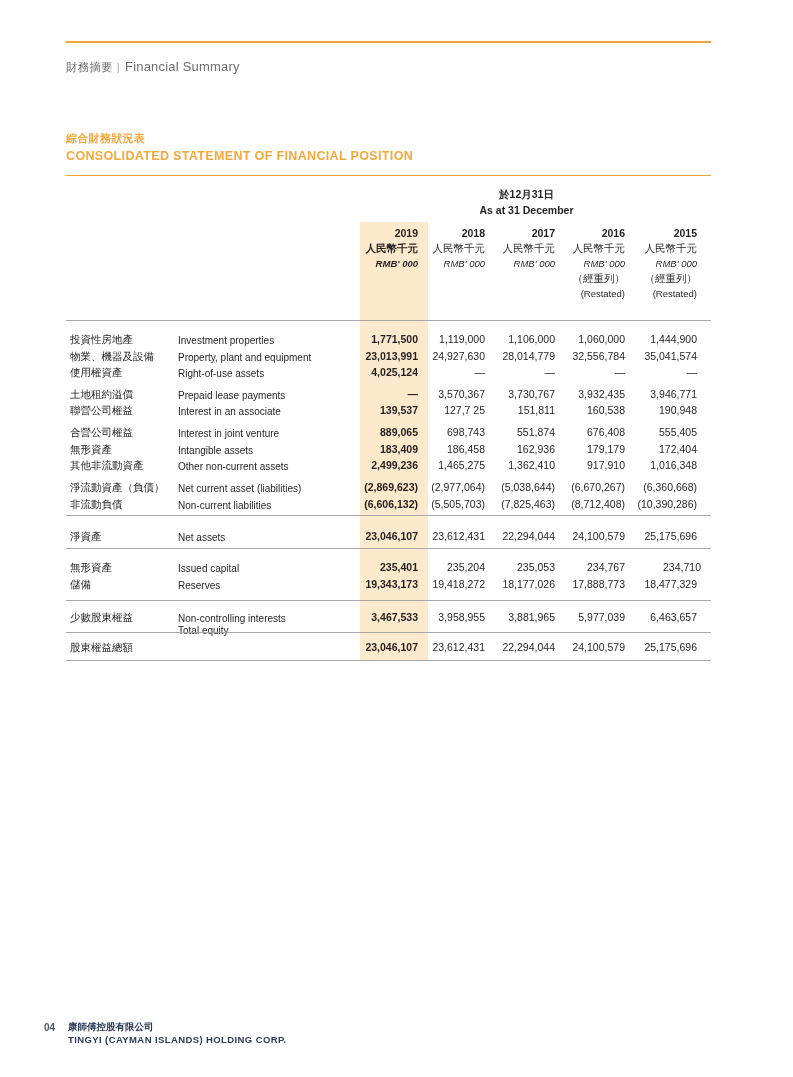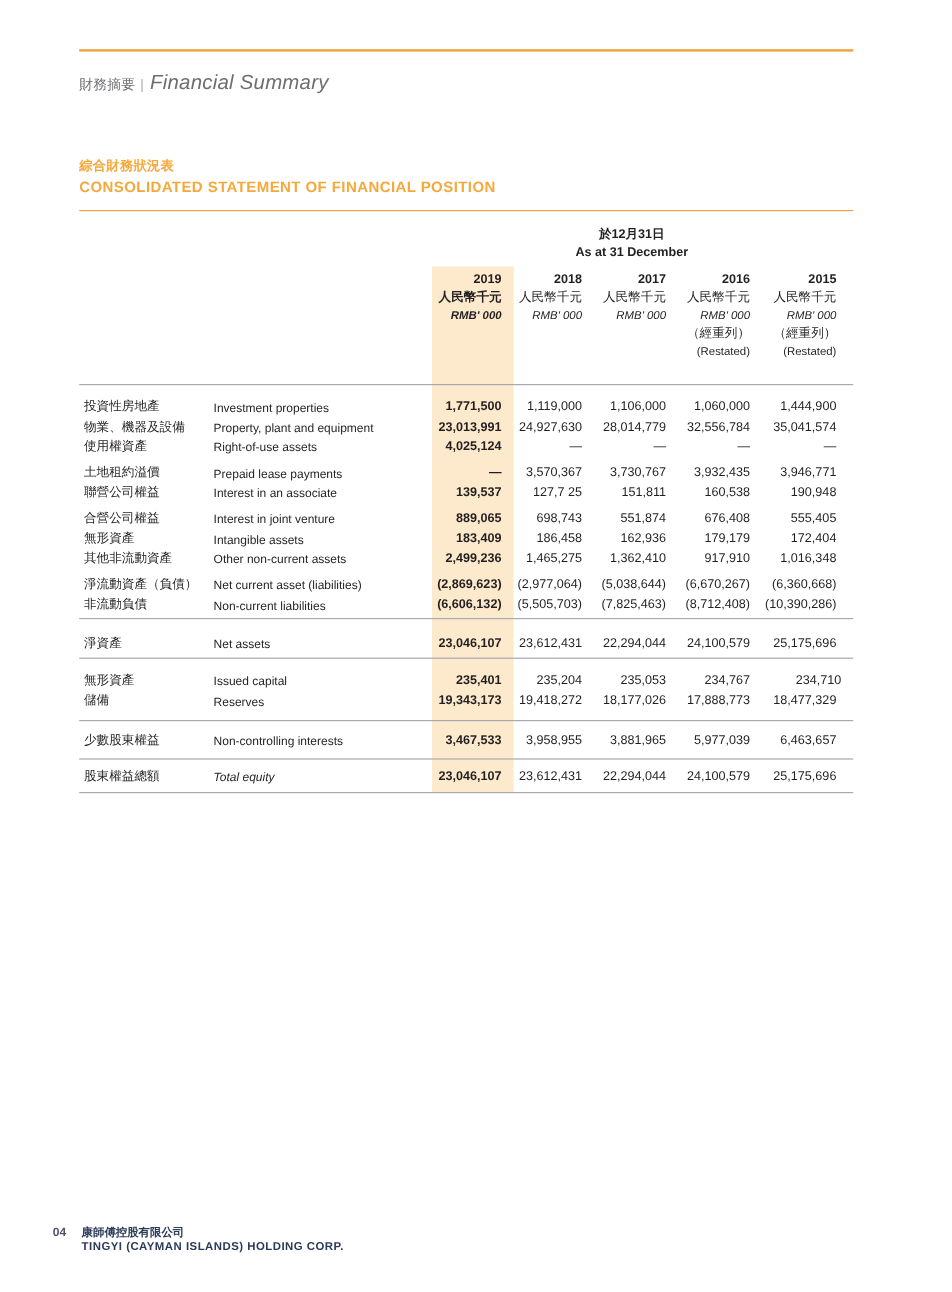--- a/index.html
+++ b/index.html
@@ -36,21 +36,21 @@
     color: #6d6e71;
     letter-spacing: .2px;
     white-space: nowrap;
   }
   .running-head .cn { font-size: 11.5px; }
   .running-head .bar {
     color: #a7a9ac;
     margin: 0 5px 0 4px;
     font-size: 11.5px;
   }
-  .running-head .en { font-size: 17px; font-style: italic; }
+  .running-head .en { font-size: 13px; }
 
   
   .head-cn {
     position: absolute;
     left: 66px;
     top: 131px;
     font-size: 11px;
     font-weight: bold;
     color: #f5a83c;
     letter-spacing: .3px;
@@ -358,21 +358,21 @@
       <div class="cell" style="left: 530px; top: 578px; width: 95px;">17,888,773</div>
       <div class="cell" style="left: 602px; top: 578px; width: 95px;">18,477,329</div>
       <div class="row-label-cn" style="top: 611px;">少數股東權益</div>
       <div class="row-label-en" style="top: 612px;">Non-controlling interests</div>
       <div class="cell bold" style="left: 323px; top: 611px; width: 95px;">3,467,533</div>
       <div class="cell" style="left: 390px; top: 611px; width: 95px;">3,958,955</div>
       <div class="cell" style="left: 460px; top: 611px; width: 95px;">3,881,965</div>
       <div class="cell" style="left: 530px; top: 611px; width: 95px;">5,977,039</div>
       <div class="cell" style="left: 602px; top: 611px; width: 95px;">6,463,657</div>
       <div class="row-label-cn" style="top: 641px;">股東權益總額</div>
-      <div class="row-label-en" style="top: 642px; font-style: italic;">Total equity</div>
+      <div class="row-label-en" style="top: 624px;">Total equity</div>
       <div class="cell bold" style="left: 323px; top: 641px; width: 95px;">23,046,107</div>
       <div class="cell" style="left: 390px; top: 641px; width: 95px;">23,612,431</div>
       <div class="cell" style="left: 460px; top: 641px; width: 95px;">22,294,044</div>
       <div class="cell" style="left: 530px; top: 641px; width: 95px;">24,100,579</div>
       <div class="cell" style="left: 602px; top: 641px; width: 95px;">25,175,696</div>
     </div>
 
   <div class="rule-grey" style="top:515px"></div>
   <div class="rule-grey" style="top:548px"></div>
   <div class="rule-grey" style="top:600px"></div>

